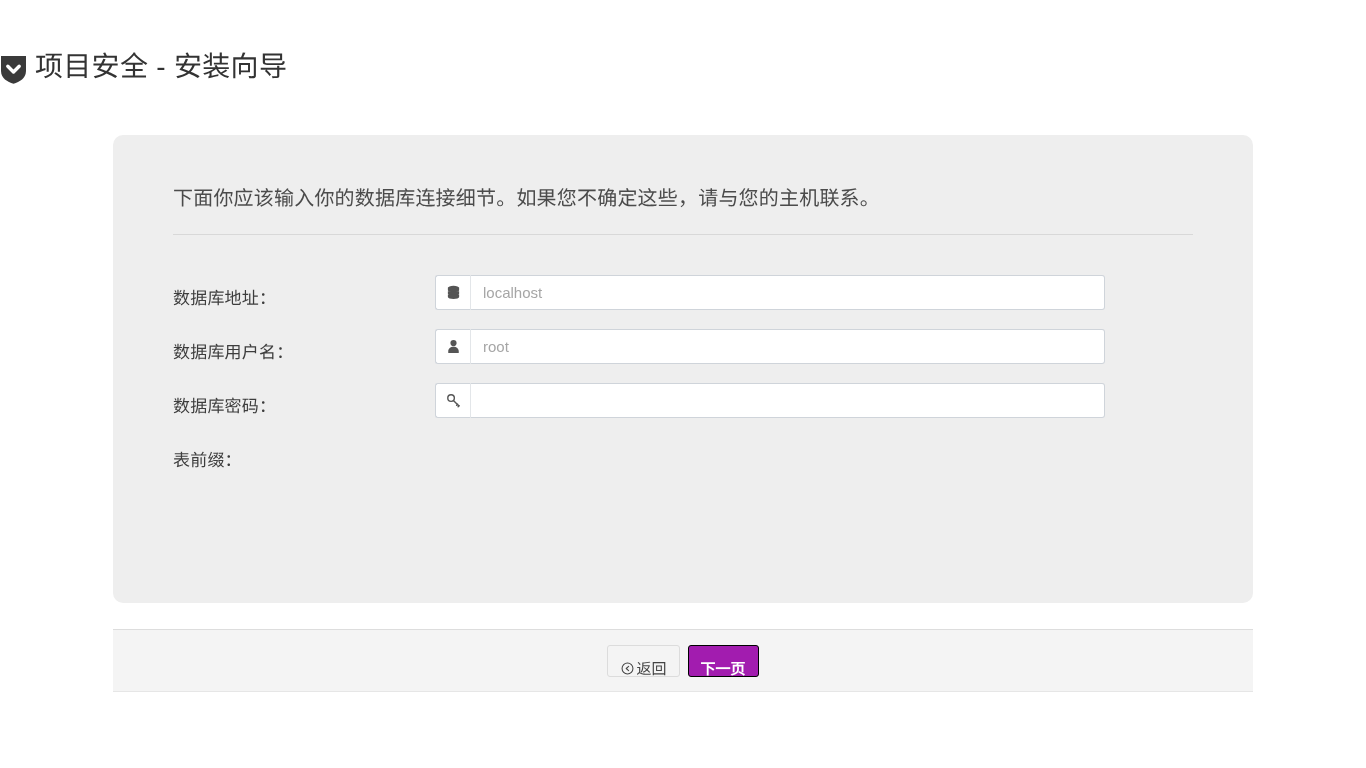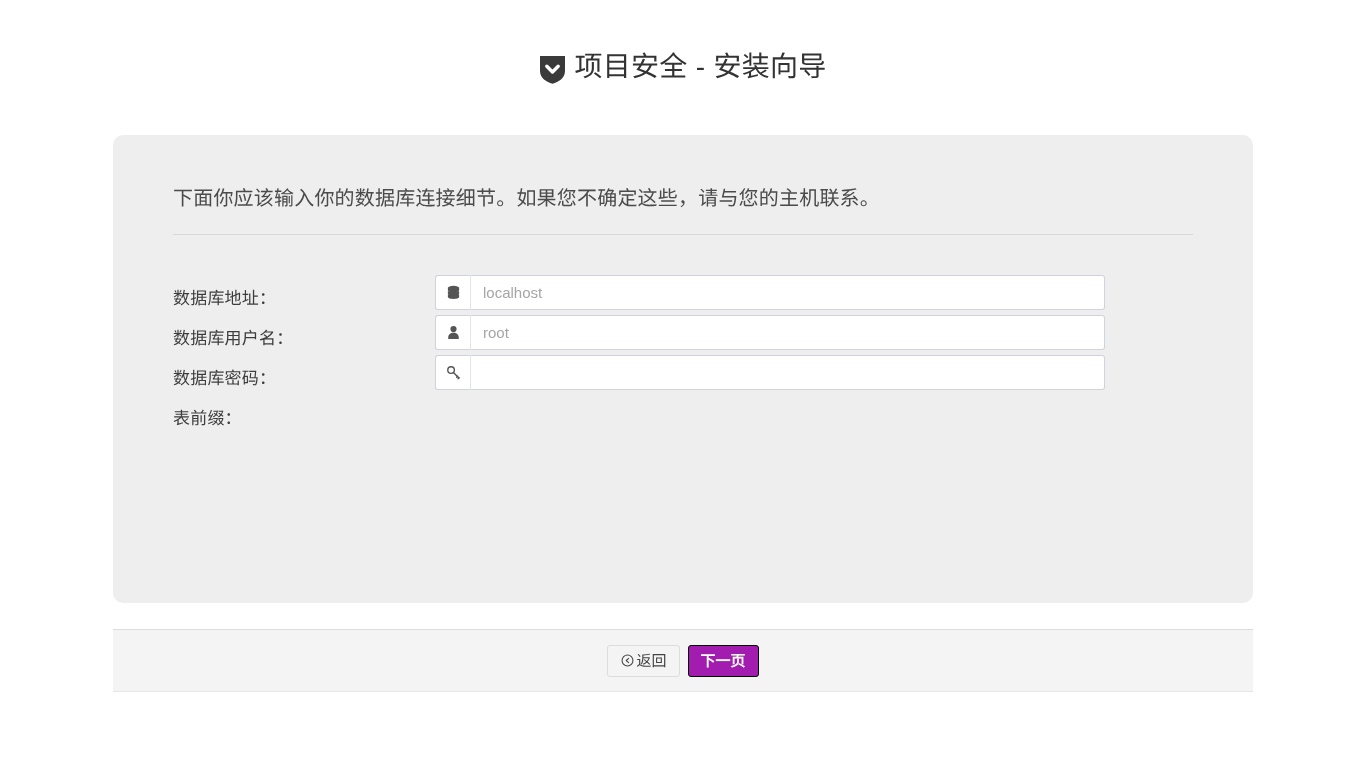--- a/index.html
+++ b/index.html
@@ -23,21 +23,21 @@
 
   
   .page-header {
     position: absolute;
     left: 0;
     top: 50px;
     width: 1366px;
     text-align: center;
     display: flex;
     align-items: center;
-    justify-content: center;
+    justify-content: flex-start;
     gap: 8px;
   }
 
   .brand-shield {
     display: inline-block;
     width: 27px;
     height: 29px;
     flex: 0 0 auto;
     position: relative;
     top: 2px;
@@ -90,21 +90,21 @@
   .form {
     position: absolute;
     left: 0;
     top: 140px;
     width: 100%;
   }
 
   .form-row {
     position: relative;
     height: 40px;
-    margin-bottom: 0;
+    margin-bottom: 14px;
   }
 
   .form-label {
     position: absolute;
     left: 60px;
     top: 12px;
     width: 300px;
     font-size: 17px;
     line-height: 24px;
     color: #3d3d3d;
@@ -174,21 +174,21 @@
   }
 
   .btn {
     font-family: "Liberation Sans", "DejaVu Sans", sans-serif;
     font-size: 15px;
     line-height: 1;
     border-radius: 3px;
     padding: 0 12px;
     height: 32px;
     display: inline-flex;
-    align-items: center;
+    align-items: flex-end;
     justify-content: center;
     gap: 2px;
     cursor: pointer;
     box-sizing: border-box;
     white-space: nowrap;
   }
 
   .btn-default {
     background: #f4f4f4;
     border: 1px solid #dcdcdc;

